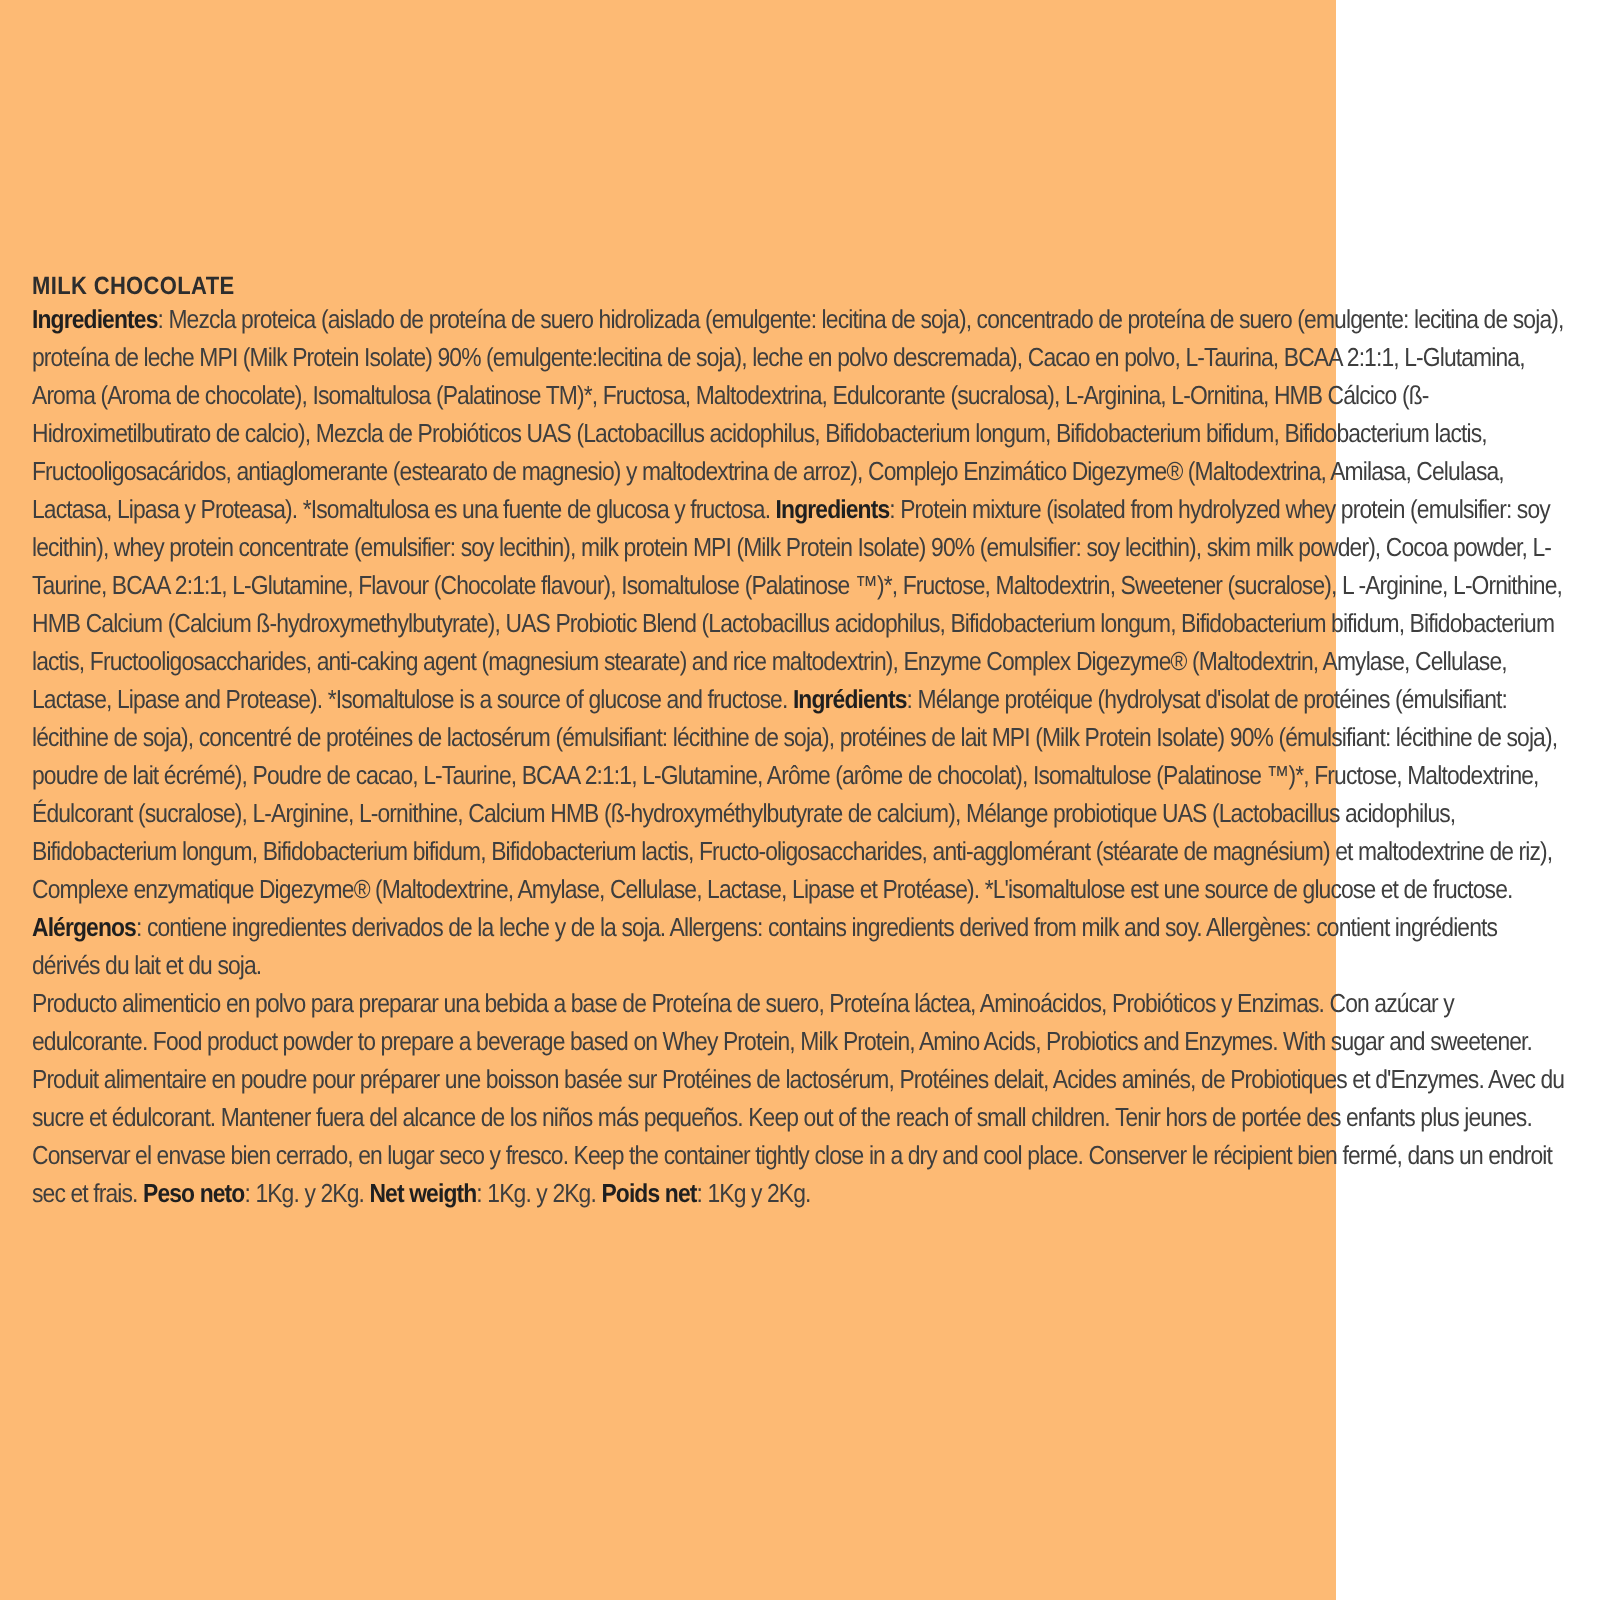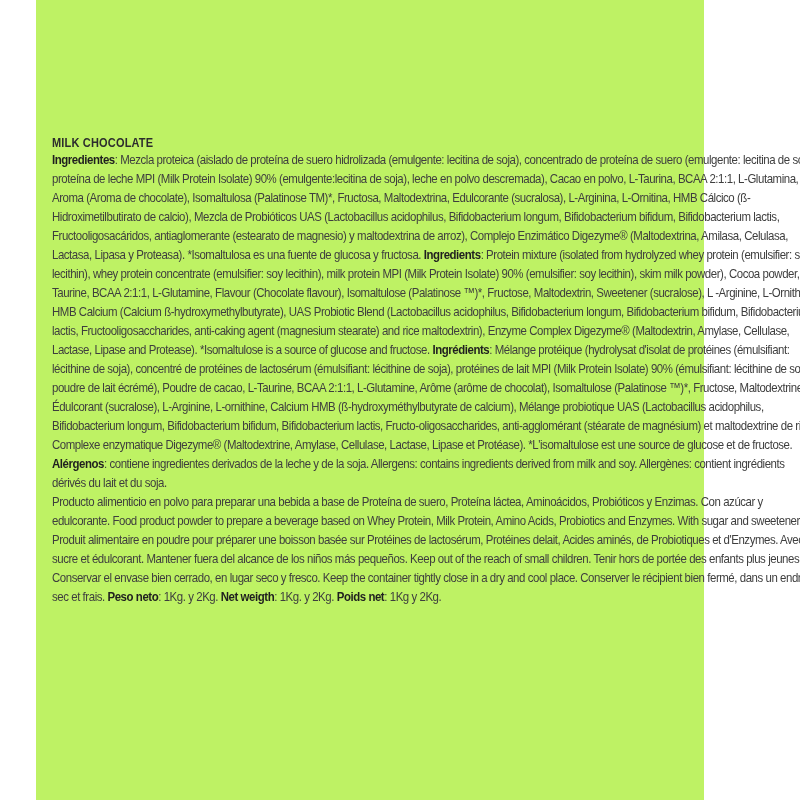--- a/index.html
+++ b/index.html
@@ -7,22 +7,21 @@
     padding: 0;
     background: #ffffff;
     width: 800px;
     height: 800px;
     overflow: hidden;
   }
   .sheet {
     position: relative;
     width: 668px;
     height: 800px;
-    background: #bef264;
-    margin-left: 36px;
+    background: #fdba74;
   }
   .content {
     position: absolute;
     left: 16px;
     top: 0;
     width: 873px;
     transform: scaleX(0.88);
     transform-origin: 0 0;
     font-family: "Liberation Sans", sans-serif;
     color: #3e3e3e;

